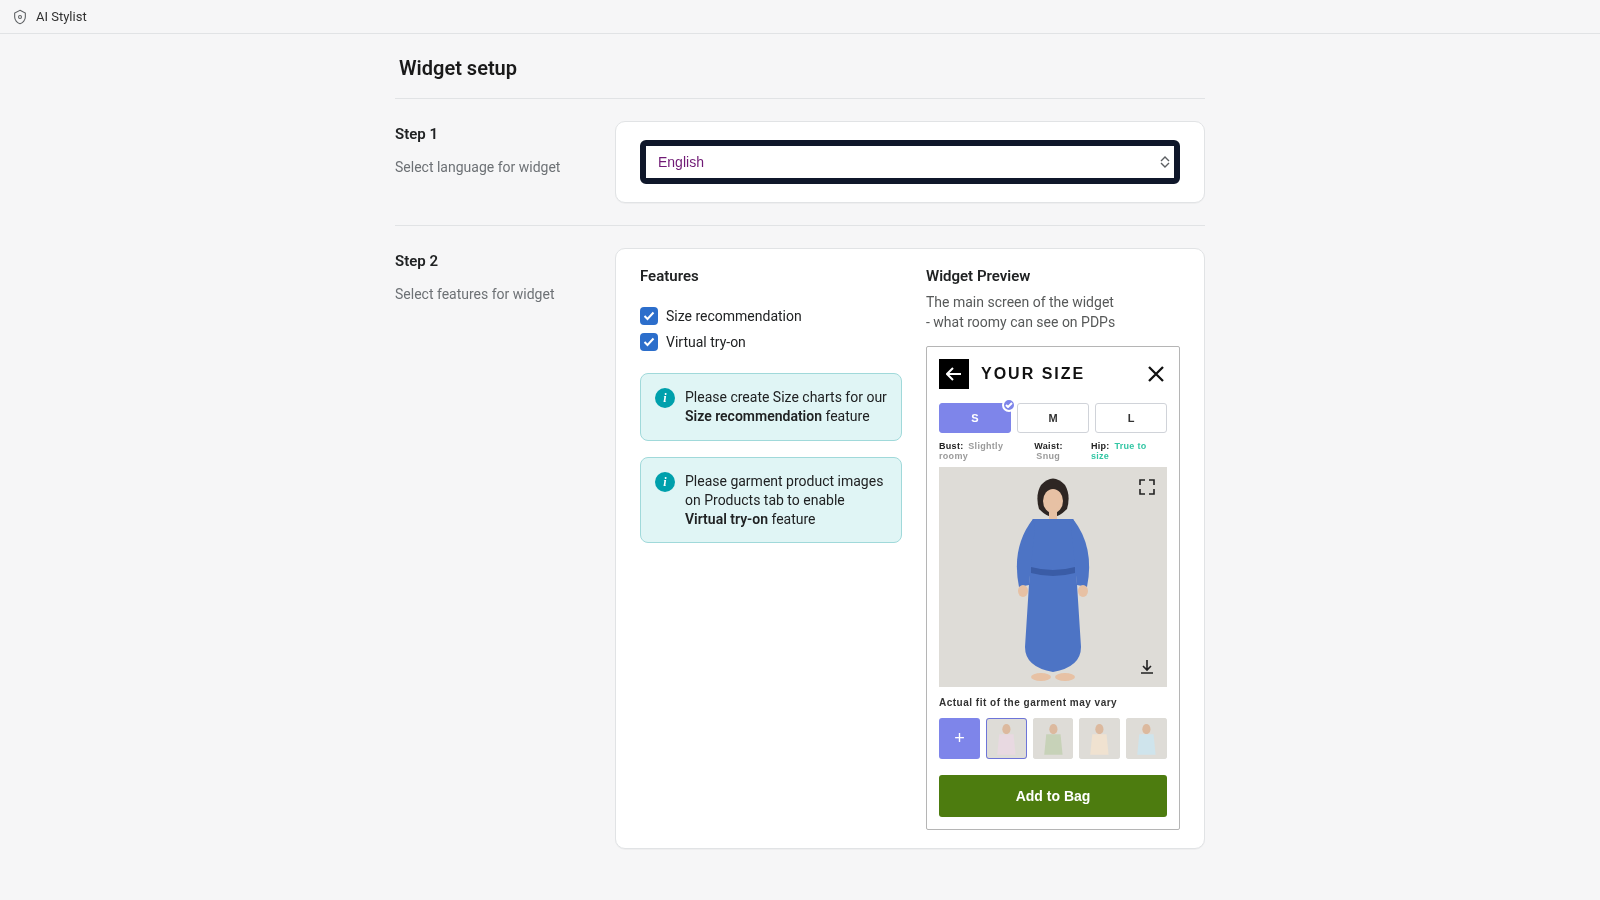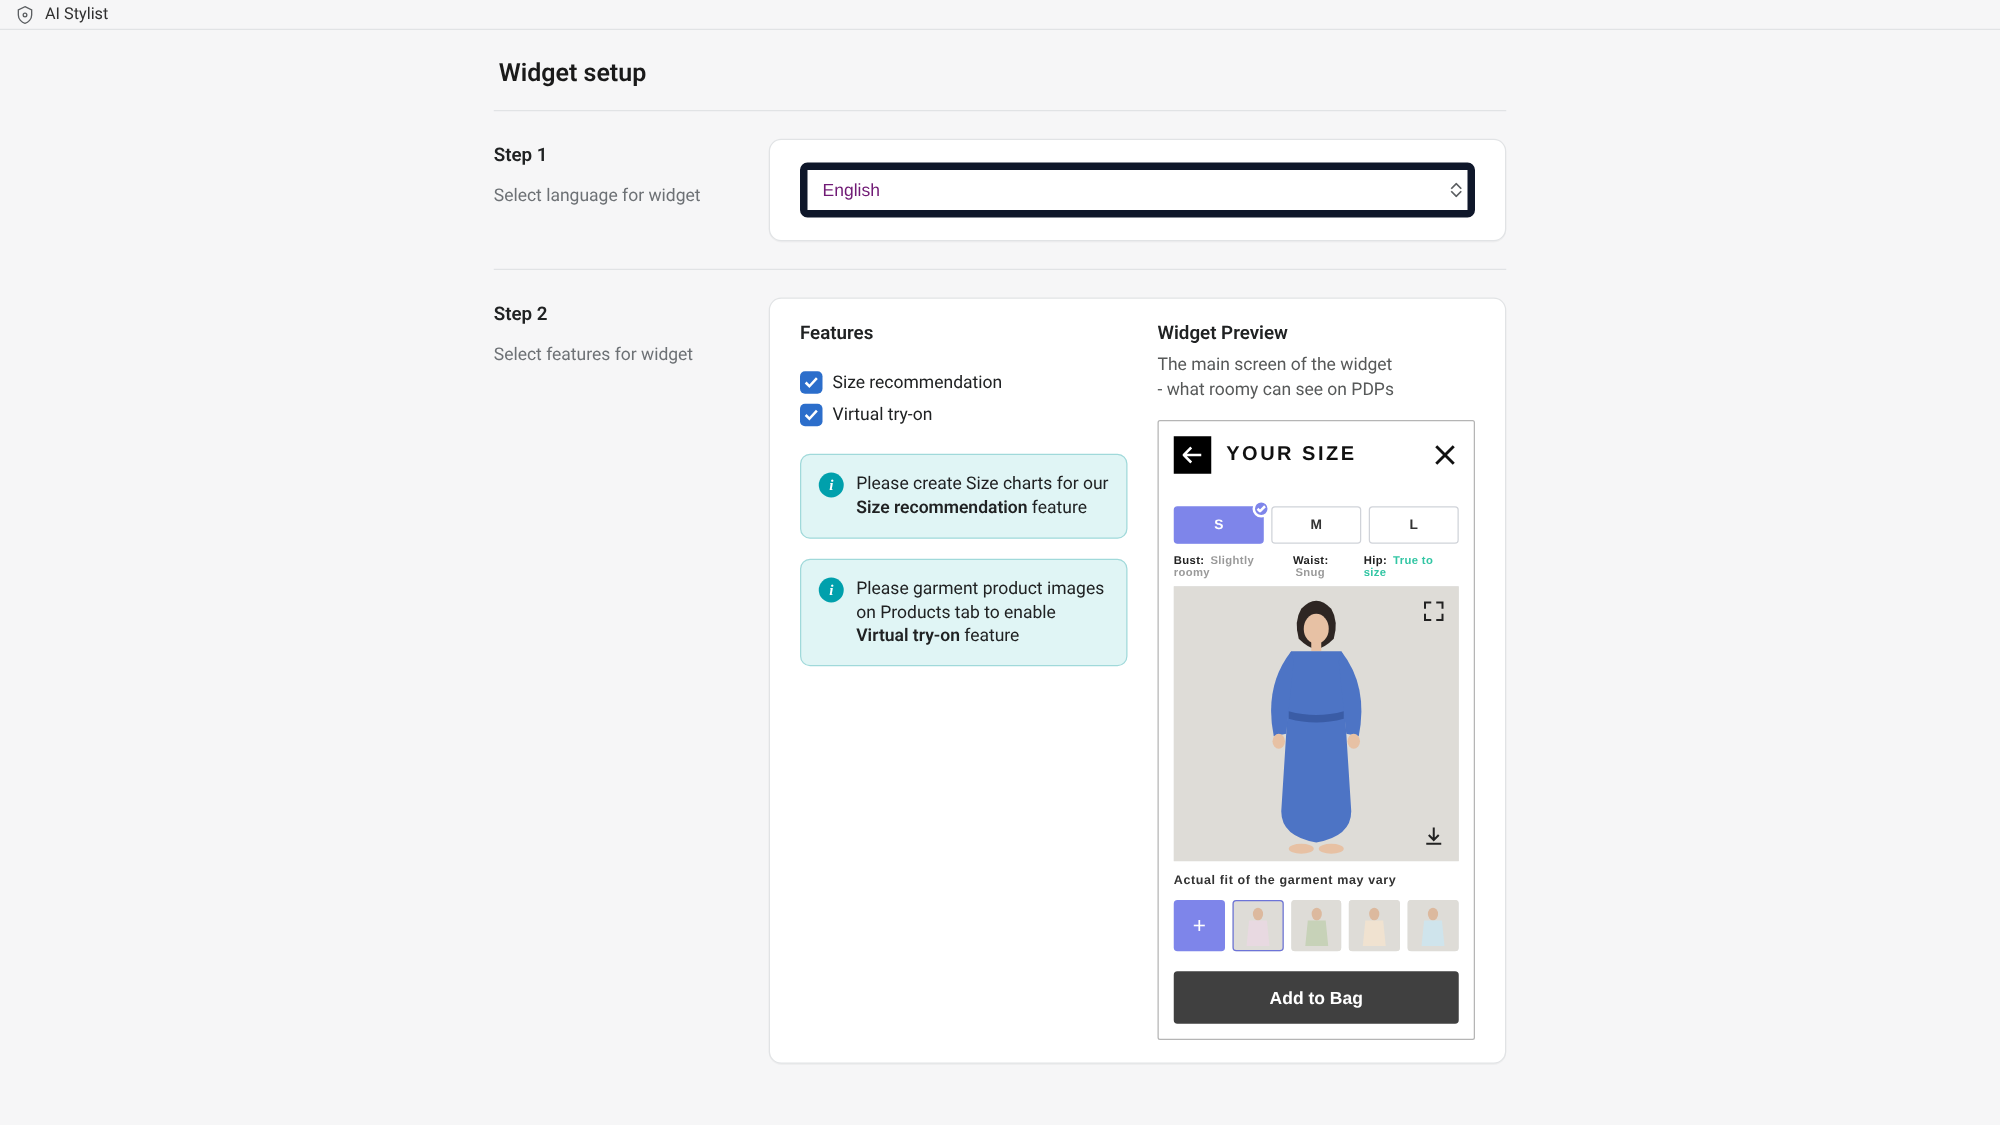--- a/index.html
+++ b/index.html
@@ -6,21 +6,21 @@
   html, body { width: 100%; height: 100%; }
   body {
     font-family: -apple-system, BlinkMacSystemFont, "Segoe UI", Roboto, Helvetica, Arial, sans-serif;
     background: #f6f6f7;
     color: #202223;
     font-size: 14px;
   }
 
   
   .topbar {
-    height: 24px;
+    height: 34px;
     display: flex;
     align-items: center;
     padding: 0 12px;
     border-bottom: 1px solid #e1e3e5;
     background: #f6f6f7;
   }
   .topbar .brand {
     display: flex;
     align-items: center;
     gap: 8px;
@@ -192,21 +192,21 @@
     border: 1px solid #b5b5b5;
     border-radius: 2px;
     background: #fff;
     padding: 12px;
     font-family: "Segoe UI", Arial, sans-serif;
   }
   .w-header {
     display: flex;
     align-items: center;
     gap: 12px;
-    margin-bottom: 26px;
+    margin-bottom: 14px;
   }
   .w-back {
     width: 30px; height: 30px;
     background: #000;
     display: inline-flex;
     align-items: center;
     justify-content: center;
     cursor: pointer;
   }
   .w-back svg { width: 16px; height: 14px; stroke: #fff; fill: none; stroke-width: 2; }
@@ -319,21 +319,21 @@
     background: #7e85ea;
     color: #fff;
     font-size: 18px;
     font-weight: 300;
   }
   .thumb.sel { outline: 1.5px solid #6d74d8; outline-offset: -1.5px; }
   .thumb svg { width: 100%; height: 100%; }
 
   .w-cta {
     width: 100%;
-    background: #404040;
+    background: #4d7c0f;
     color: #fff;
     border: none;
     border-radius: 3px;
     padding: 13px 0;
     font-size: 14px;
     font-weight: 600;
     cursor: pointer;
   }
 </style>
 </head>

